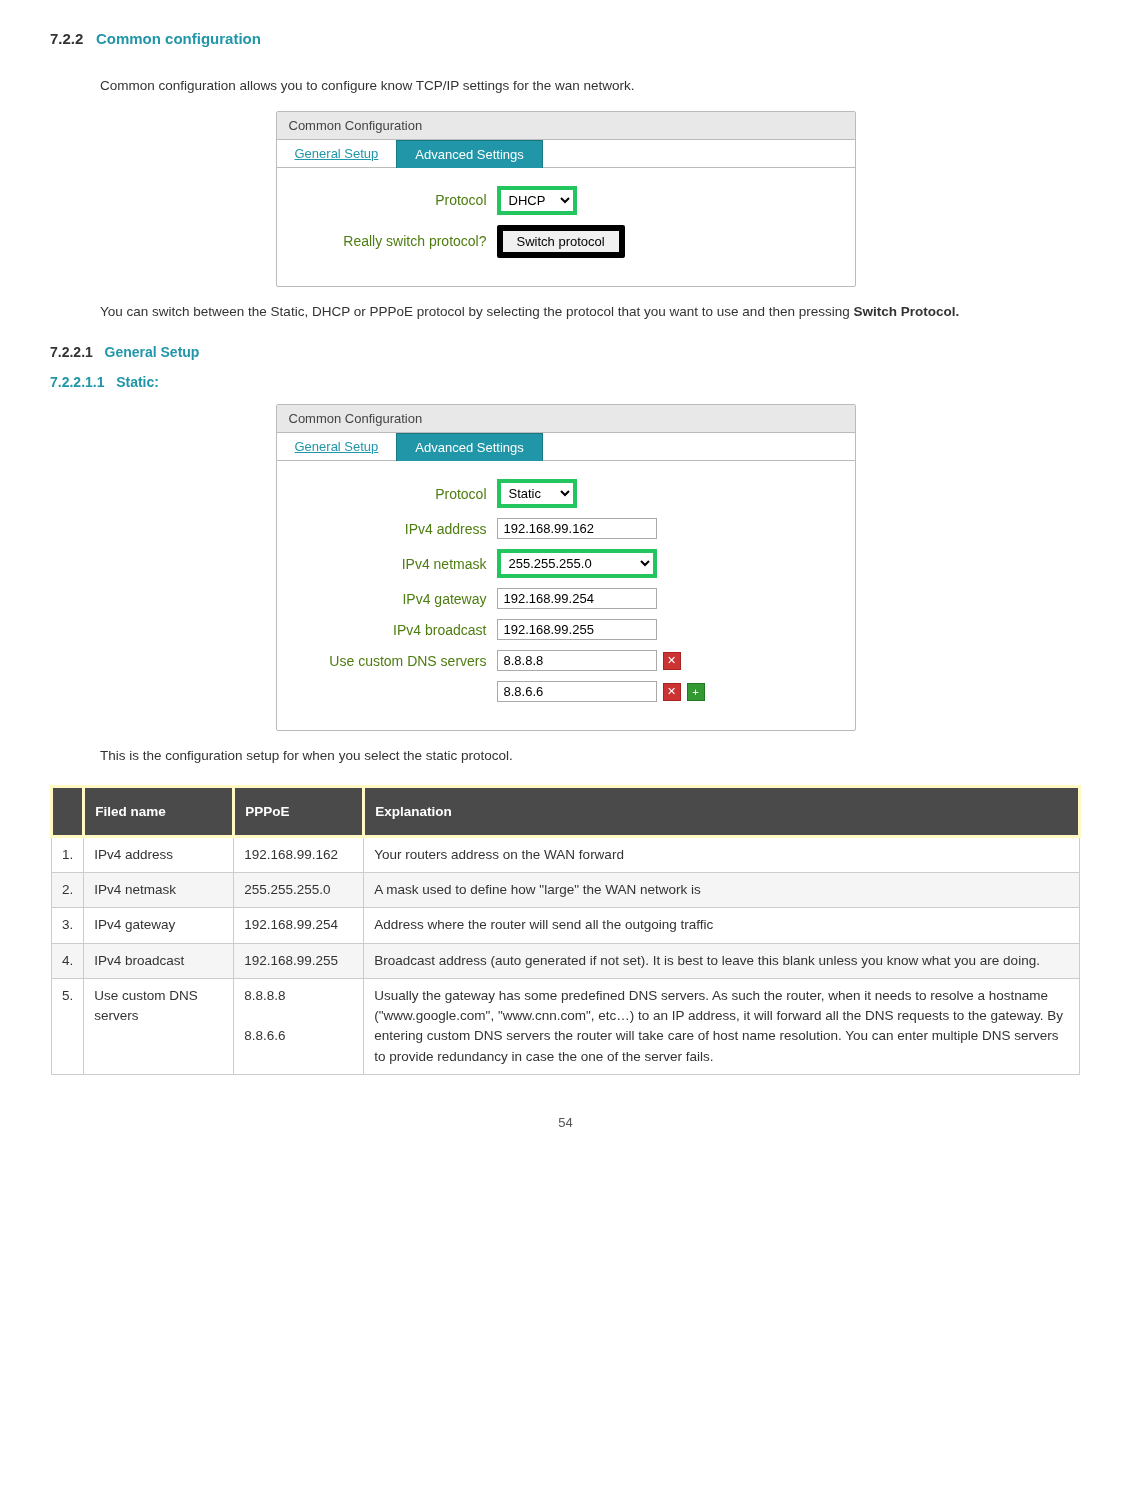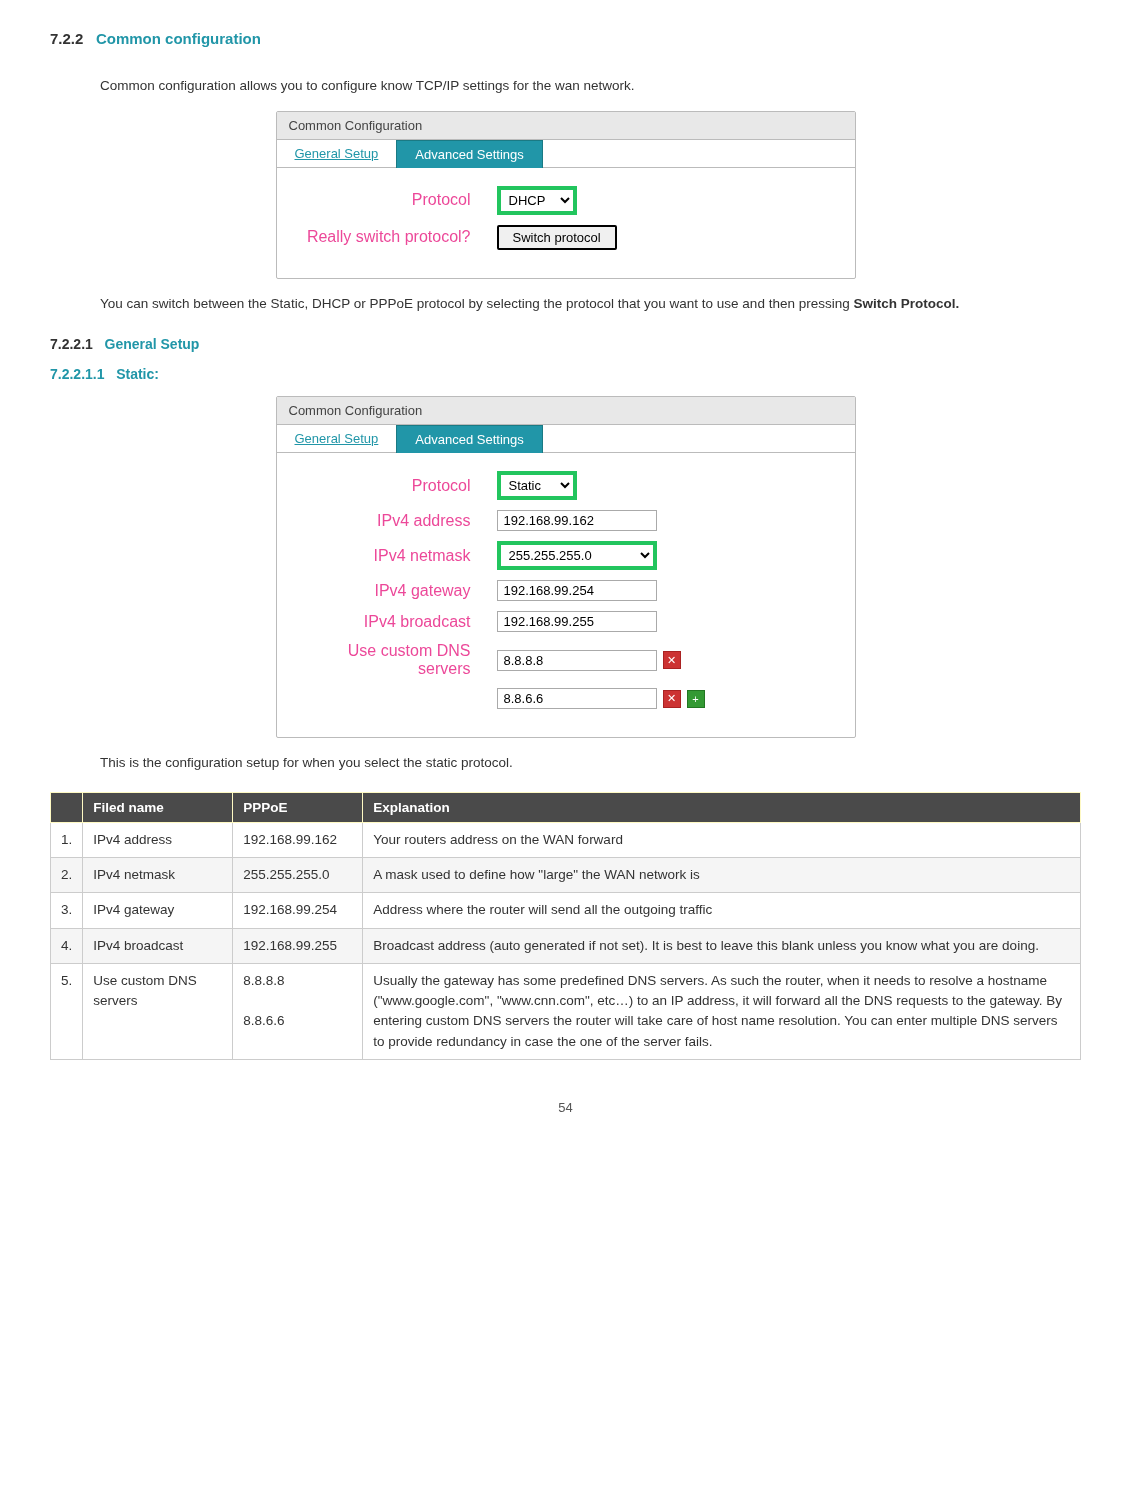--- a/index.html
+++ b/index.html
@@ -90,23 +90,23 @@
       padding: 18px 20px 18px 20px;
     }
     .config-row {
       display: flex;
       align-items: center;
       margin-bottom: 10px;
     }
     .config-label {
       text-align: right;
       width: 200px;
-      font-size: 16px;
-      color: #ec4899;
-      padding-right: 26px;
+      font-size: 14px;
+      color: #4d7c0f;
+      padding-right: 10px;
       flex-shrink: 0;
     }
     .config-control {
       display: flex;
       align-items: center;
       gap: 6px;
     }
     .config-select {
       border: 4px solid #22c55e;
       background: #fff;
@@ -115,21 +115,21 @@
       min-width: 80px;
     }
     .config-input {
       border: 1px solid #aaa;
       background: #fff;
       padding: 2px 6px;
       font-size: 13px;
       width: 160px;
     }
     .switch-btn {
-      border: 2px solid #000000;
+      border: 6px solid #000000;
       background: #f0f0f0;
       padding: 3px 14px;
       font-size: 13px;
       cursor: pointer;
       border-radius: 2px;
     }
     .icon-btn {
       display: inline-flex;
       align-items: center;
       justify-content: center;
@@ -148,23 +148,23 @@
       width: 100%;
       border-collapse: collapse;
       margin-top: 18px;
       font-size: 13.5px;
     }
     .data-table thead tr {
       background: #4a4a4a;
       color: #fff;
     }
     .data-table thead th {
-      padding: 7px 10px;
+      padding: 16px 10px;
       text-align: left;
-      border: 1px solid #fef9c3;
+      border: 3px solid #fef9c3;
       font-weight: bold;
     }
     .data-table tbody tr {
       background: #fff;
     }
     .data-table tbody tr:nth-child(even) {
       background: #f5f5f5;
     }
     .data-table tbody td {
       padding: 7px 10px;

